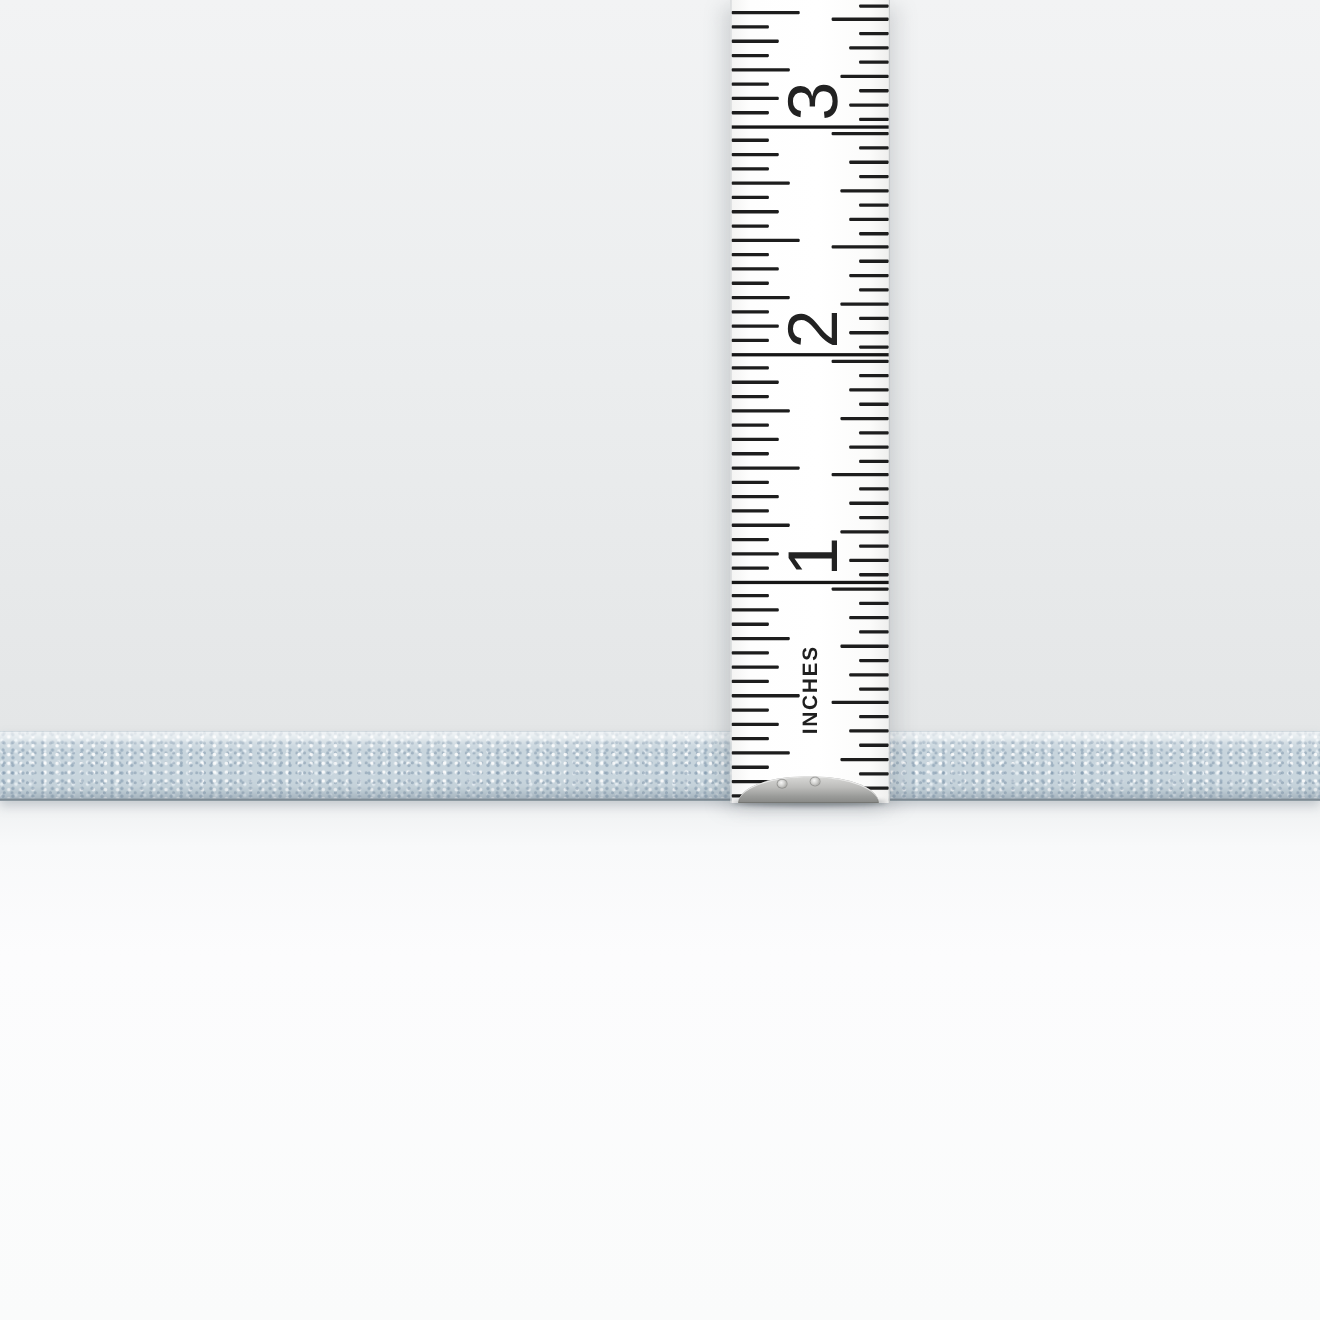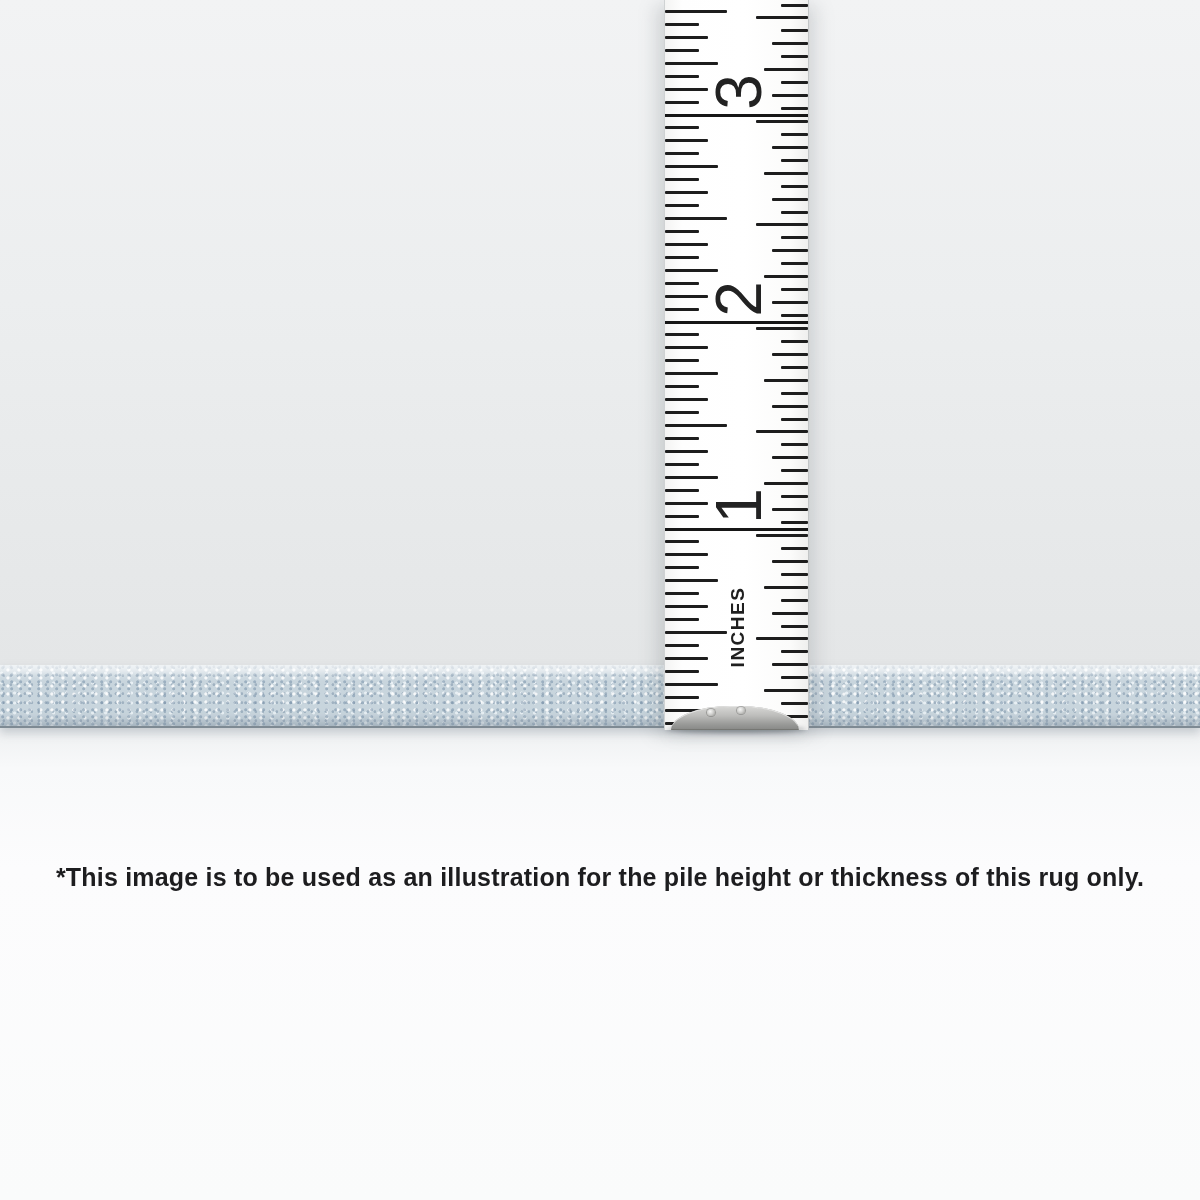--- a/index.html
+++ b/index.html
@@ -205,15 +205,14 @@
     <div class="unit-label" id="unit-label" style="left: 73px; top: 627px;">INCHES</div>
   </div>
 
   <div class="tip-shadow"></div>
   <div class="metal-tip">
     <div class="rivet r1"></div>
     <div class="rivet r2"></div>
   </div>
 
   <div class="caption">
-    <div>*This image is to be used as an illustration for the pile height or thickness of this rug only.</div>
   </div>
 </div>
 
 </body></html>

